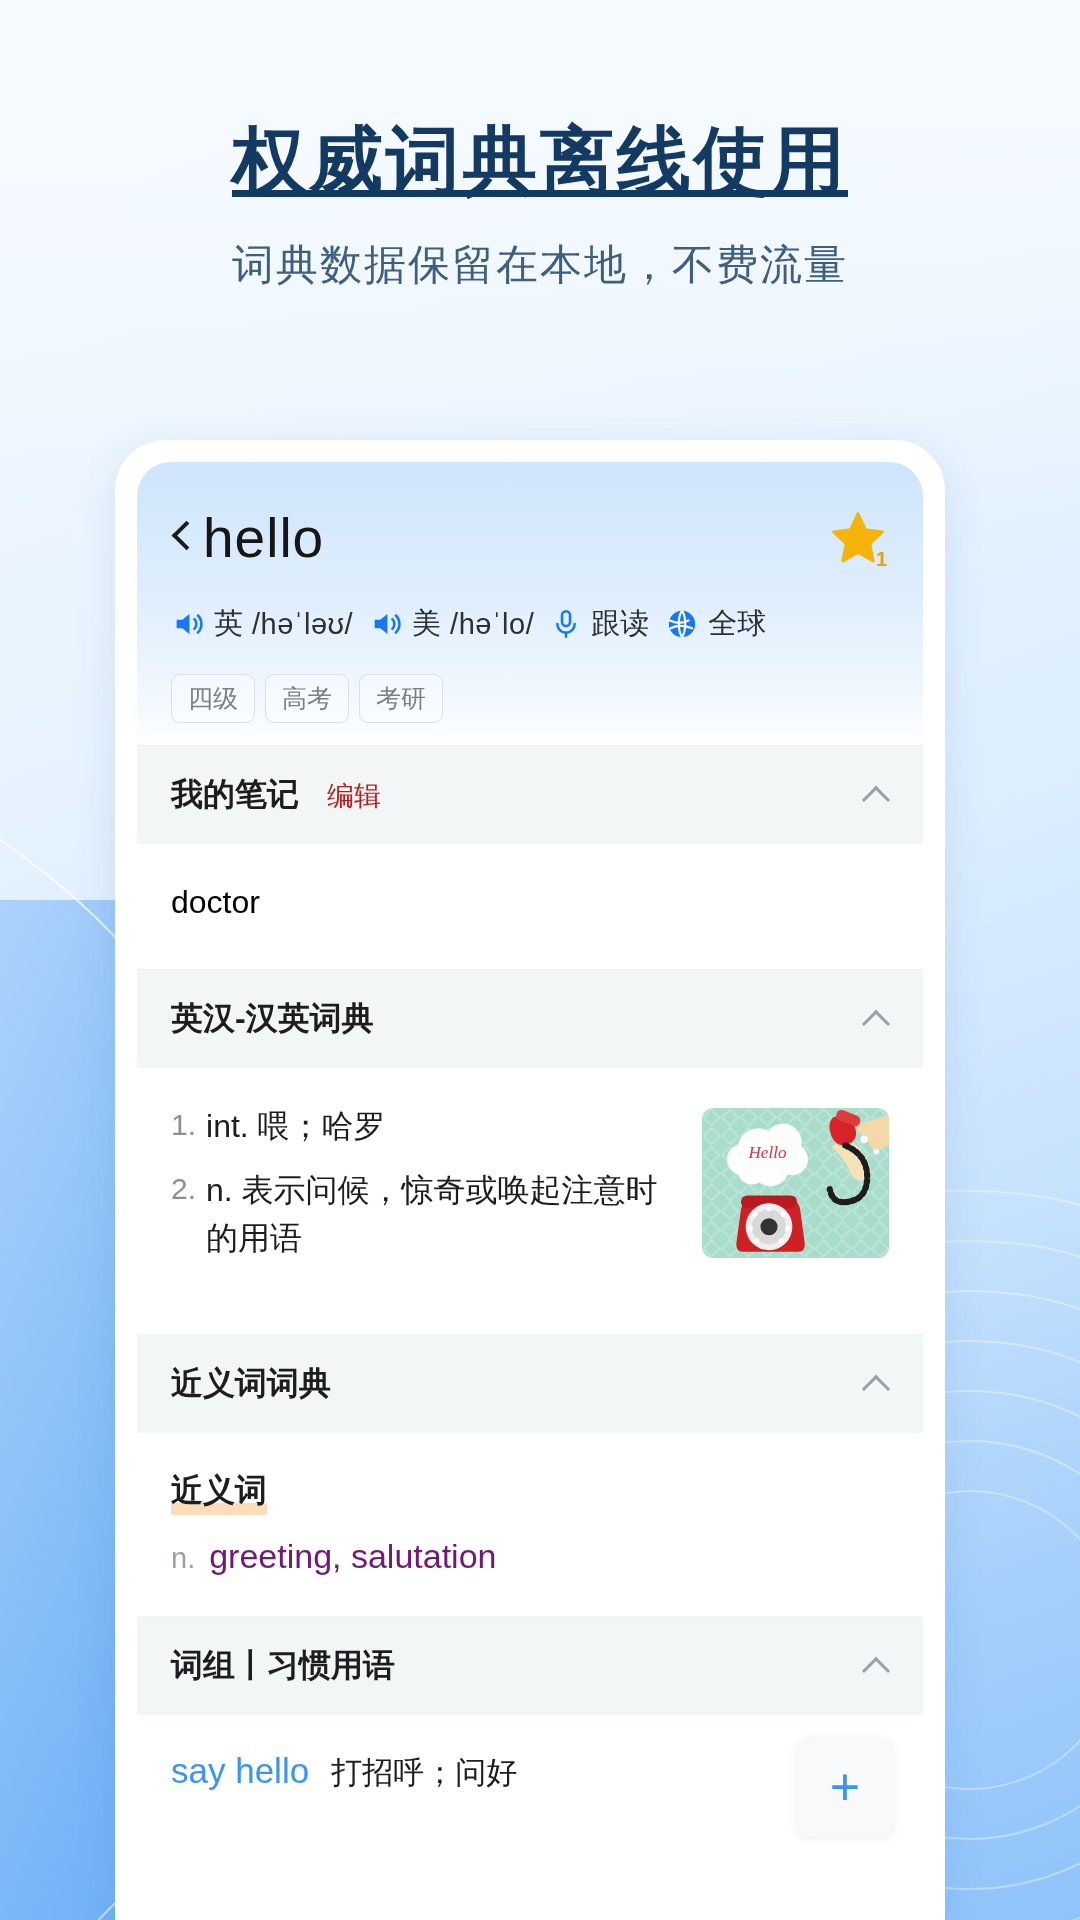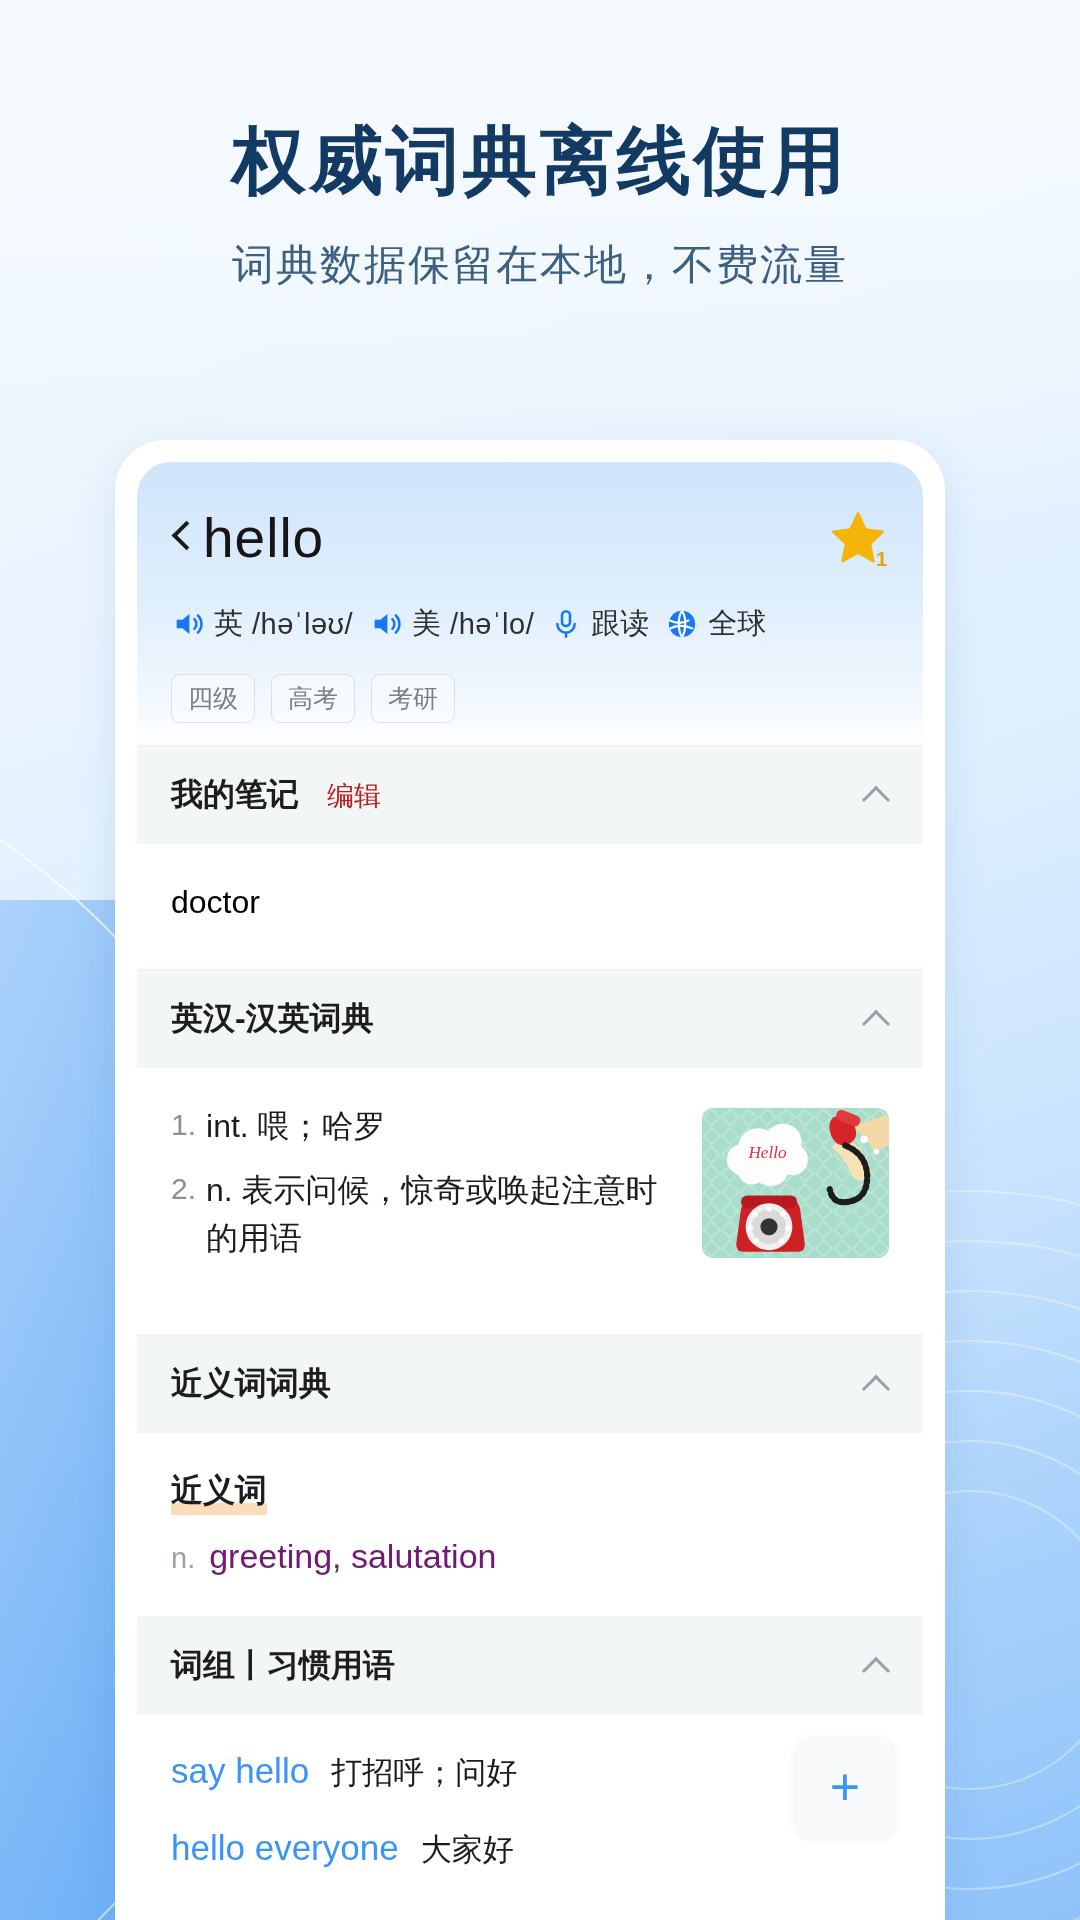--- a/index.html
+++ b/index.html
@@ -40,21 +40,21 @@
   #rings i {
     position:absolute; border-radius:50%;
     border:2px solid rgba(255,255,255,.36);
     left:50%; top:50%; transform:translate(-50%,-50%);
   }
 
   
   #headline { position:absolute; top:120px; left:0; width:1080px; text-align:center; }
   #title {
     font-size:74px; font-weight:bold; color:#123a63;
-    letter-spacing:3px; line-height:1.1;
+    letter-spacing:3px; line-height:1.1;text-decoration:underline;
   }
   #subtitle {
     margin-top:36px; font-size:42px; color:#3d5f80; letter-spacing:2px;
   }
 
   
   #phone-shell {
     position:absolute; left:115px; top:440px;
     width:830px; height:1490px;
     background:#ffffff;
@@ -92,21 +92,21 @@
     font-size:20px; font-weight:bold; color:#e8a10a;
   }
 
   
   #phonetics { display:flex; align-items:center; gap:16px; margin-top:34px; flex-wrap:nowrap; }
   .ph-item { display:flex; align-items:center; gap:9px; }
   .ph-label { font-size:29px; color:#2f2f2f; white-space:nowrap; }
   .ph-ipa { font-size:29px; color:#2f2f2f; white-space:nowrap; letter-spacing:.5px; }
 
   
-  #tags { display:flex; gap:16px; margin-top:30px; }
+  #tags { display:flex; gap:10px; margin-top:30px; }
   .tag {
     border:1px solid #dcdfe3; border-radius:9px;
     padding:7px 16px; font-size:25px; color:#7b8086;
     background:rgba(255,255,255,.35);
   }
 
   
   .sec-head {
     background:#f2f6f7;
     padding:27px 34px;
@@ -344,23 +344,19 @@
     <div class="sec-head-left">
       <span class="sec-title">词组丨习惯用语</span>
     </div>
     <span class="chev-up"></span>
   </div>
   <div id="phr-body">
     <div class="phr-row">
       <span class="phr-en">say hello</span>
       <span class="phr-cn">打招呼；问好</span>
     </div>
-    <div class="phr-row">
-      <span class="phr-en">hello everyone</span>
-      <span class="phr-cn">大家好</span>
-    </div>
     <div id="add-btn">
       <span id="add-plus">+</span>
     </div>
   </div>
 
 </div>
 </div>
 
 </body></html>

